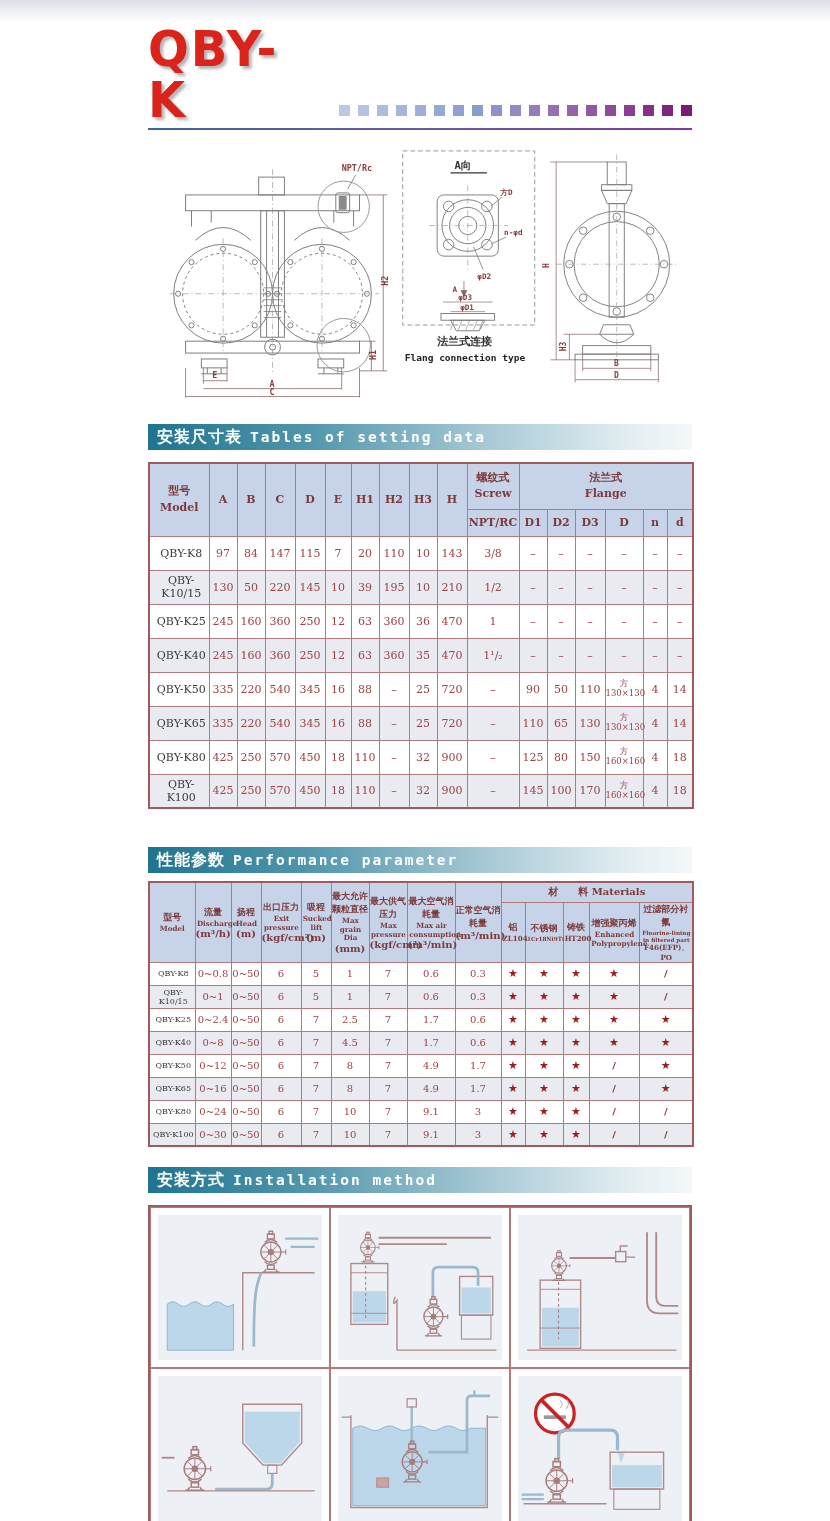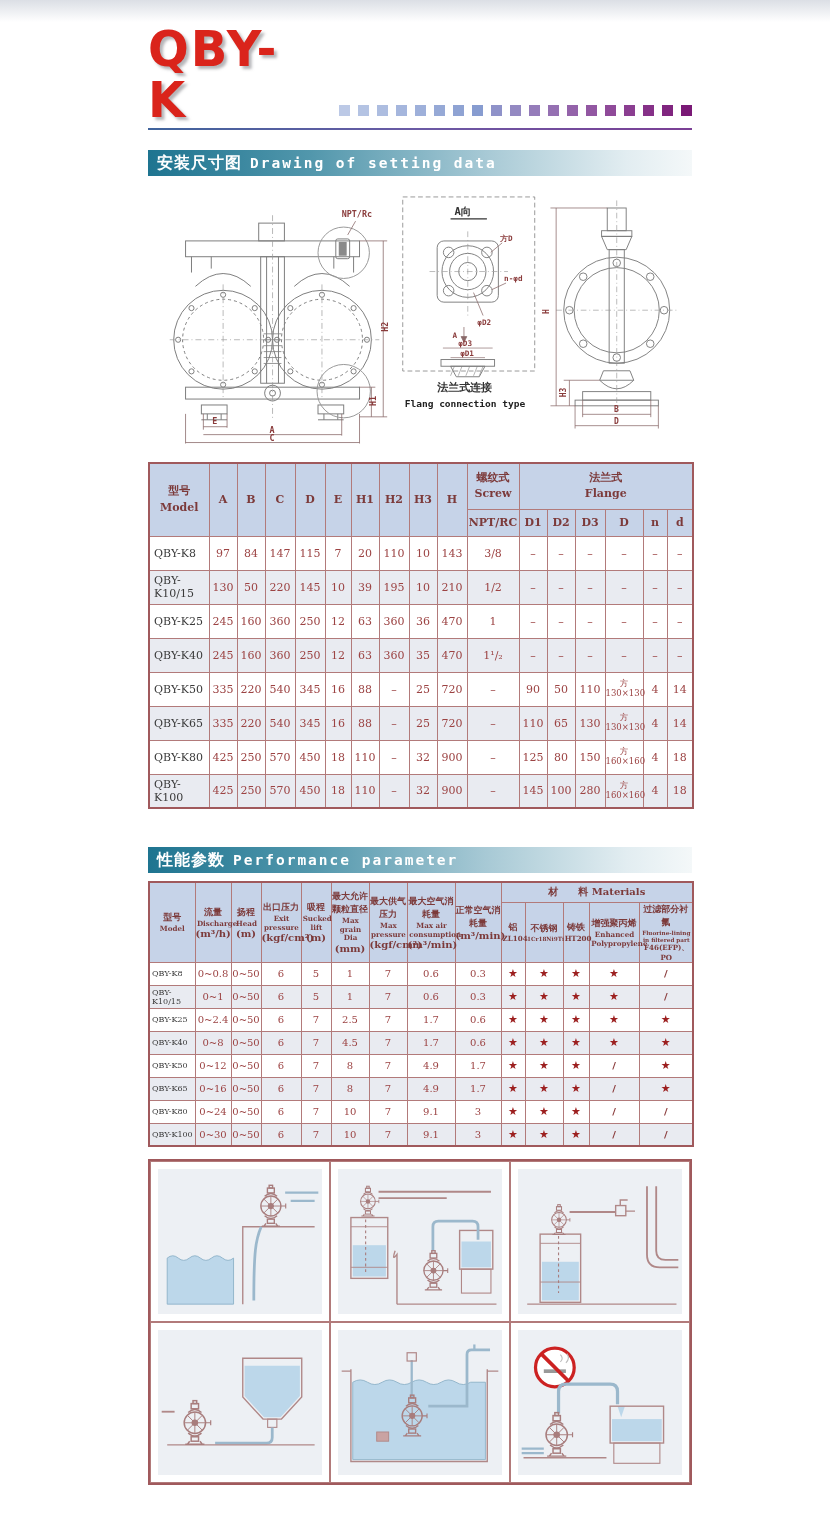--- a/index.html
+++ b/index.html
@@ -35,21 +35,21 @@
   .capzh { fill:#333; font-weight:bold; }
 
   
   table { border-collapse:collapse; table-layout:fixed; width:544px;
           font-family:"DejaVu Serif", serif; }
   .dtable, .ptable { border:2px solid #a0595c; }
   th, td { border:1px solid #b27a7a; text-align:center; vertical-align:middle; white-space:pre-line; }
   thead th { background:#c6d3e8; color:#7c3a3a; font-weight:bold; }
   tbody tr:nth-child(even) td { background:#e9ebf1; }
   tbody td { color:#9c4343; }
-  tbody td.model { color:#3a3a3a; text-align:left; padding-left:4px; }
+  tbody td.model { color:#3a3a3a; text-align:center; padding-left:4px; }
 
   .dtable { font-size:11px; }
   .dtable thead tr:first-child th { height:46px; font-size:11px;text-align:center; }
   .dtable thead tr:last-child th { height:27px; }
   .dtable tbody tr { height:34px; }
   .dtable td.fang { font-size:8.5px; line-height:1.15; }
   .th2line { line-height:1.5; }
 
   .ptable { font-size:10px; }
   .ptable thead .h-zh { font-size:9px; }
@@ -115,24 +115,20 @@
           <span class="sq" style="background: rgb(146, 87, 162);"></span>
           <span class="sq" style="background: rgb(143, 74, 153);"></span>
           <span class="sq" style="background: rgb(139, 62, 145);"></span>
           <span class="sq" style="background: rgb(134, 49, 136);"></span>
           <span class="sq" style="background: rgb(128, 37, 127);"></span>
           <span class="sq" style="background: rgb(122, 25, 118);"></span>
         </div>
     </div>
     <div class="brand-rule"></div>
 
-    <div class="sec-h">
-      <span class="zh">安装尺寸图</span>
-      <span class="en">Drawing of setting data</span>
-    </div>
 
     <div class="draw-area">
 
       <svg viewBox="0 0 252 260" width="250" height="260">
         <g stroke="#7d7d7d" fill="none" stroke-width="1">
           <rect x="112" y="34" width="26" height="18"></rect>
           <rect x="38" y="52" width="176" height="16"></rect>
           <path d="M44,68 v16 M64,68 v12 M188,68 v12 M208,68 v16"></path>
           <path d="M48,98 q28,-26 56,0 M148,98 q28,-26 56,0"></path>
           <circle cx="76" cy="152" r="50"></circle>
@@ -266,20 +262,24 @@
         </g>
         <g font-size="8.5" fill="#8a3b3b" font-weight="bold">
           <text x="8" y="126" transform="rotate(-90 8,126)">H</text>
           <text x="26" y="214" transform="rotate(-90 26,214)">H3</text>
           <text x="77" y="230">B</text>
           <text x="77" y="242">D</text>
         </g>
       </svg>
     </div>
 
+    <div class="sec-h">
+      <span class="zh">安装尺寸表</span>
+      <span class="en">Tables of setting data</span>
+    </div>
 
     <table class="dtable" style="margin-top:12px">
       <colgroup>
         <col style="width:60px">
           <col style="width:28px">
           <col style="width:28px">
           <col style="width:30px">
         <col style="width:30px">
           <col style="width:26px">
           <col style="width:28px">
@@ -463,21 +463,21 @@
             <td>570</td>
             <td>450</td>
             <td>18</td>
             <td>110</td>
             <td>–</td>
             <td>32</td>
             <td>900</td>
             <td>–</td>
             <td>145</td>
             <td>100</td>
-            <td>280</td>
+            <td>170</td>
             <td class="fang">方
 160×160</td>
             <td>4</td>
             <td>18</td>
           </tr>
         </tbody>
     </table>
 
     <div class="sec-h" style="margin-top:38px">
       <span class="zh">性能参数</span>
@@ -648,20 +648,24 @@
             <td class="star">★</td>
             <td class="star">★</td>
             <td class="star">★</td>
             <td class="slash">/</td>
             <td class="slash">/</td>
           </tr>
         </tbody>
     </table>
 
 
+    <div class="sec-h" style="margin-top:20px">
+      <span class="zh">安装方式</span>
+      <span class="en">Installation method</span>
+    </div>
 
     <div class="inst-grid">
 
       <div class="inst-cell">
           <div class="panel">
         <svg viewBox="0 0 178 148" width="100%" height="100%">
           <path d="M10,92 q6,-5 12,0 t12,0 t12,0 t12,0 t12,0 t12,0 L82,92 V142 H10 Z" fill="#bcd7ea" stroke="#8fb3c9" stroke-width="1"></path>
           <path d="M92,142 V58 H170" fill="none" stroke="#b08888" stroke-width="1.5"></path>
           <path d="M112,58 C106,72 104,84 104,138" fill="none" stroke="#9bb8cc" stroke-width="3"></path>
           <path d="M138,21 H174 M144,30 H170" stroke="#9bb8cc" stroke-width="2.5" fill="none"></path>

